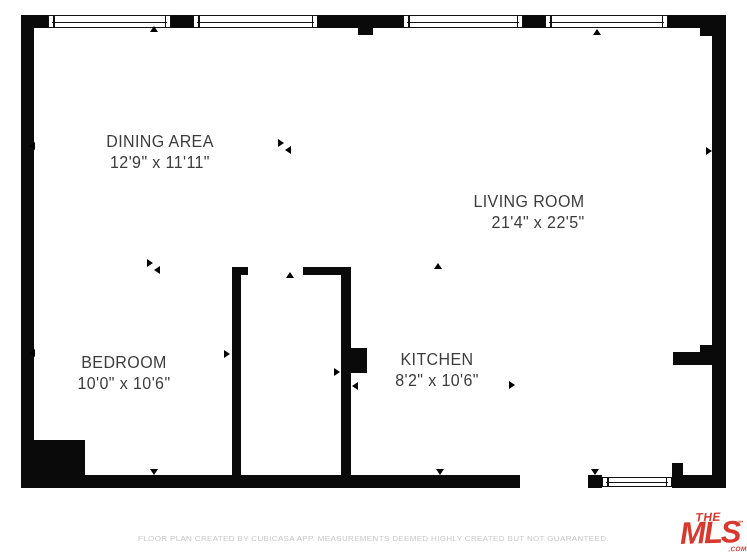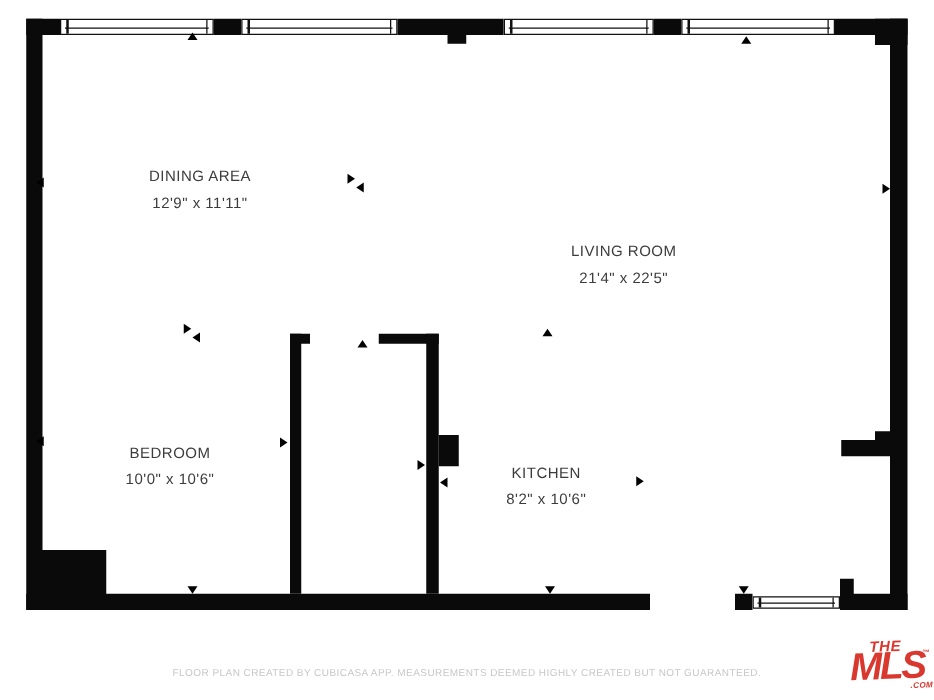--- a/index.html
+++ b/index.html
@@ -10,21 +10,21 @@
   .wall{position:absolute;background:#0a0a0a;}
   .window{
     position:absolute;background:#ffffff;border:1.5px solid #111;
     box-sizing:border-box;
   }
   .wmid{position:absolute;left:3px;right:3px;top:50%;height:1px;background:#111;}
   .wcap{position:absolute;top:0;bottom:0;width:1.5px;background:#111;}
   .wcap.l{left:4px;} .wcap.r{right:4px;}
   .room-label{
     position:absolute;transform:translateX(-50%);text-align:center;
-    color:#3c3c3c;font-size:12px;line-height:21px;letter-spacing:.4px;white-space:nowrap;
+    color:#3c3c3c;font-size:16px;line-height:21px;letter-spacing:.4px;white-space:nowrap;
   }
   .room-label .nm,.room-label .dm{display:block;}
   .mk{position:absolute;width:0;height:0;}
   .mk-up{border-left:4px solid transparent;border-right:4px solid transparent;border-bottom:6px solid #000;}
   .mk-down{border-left:4px solid transparent;border-right:4px solid transparent;border-top:6px solid #000;}
   .mk-left{border-top:4px solid transparent;border-bottom:4px solid transparent;border-right:6px solid #000;}
   .mk-right{border-top:4px solid transparent;border-bottom:4px solid transparent;border-left:6px solid #000;}
   .footer-note{
     position:absolute;left:0;right:0;top:534px;text-align:center;
     font-size:8px;letter-spacing:.35px;color:#c7c7c7;
@@ -109,29 +109,29 @@
   <div class="mk mk-left" style="left:352px;top:382px;"></div>
   <div class="mk mk-right" style="left:509px;top:381px;"></div>
   <div class="mk mk-down" style="left:150px;top:469px;"></div>
   <div class="mk mk-down" style="left:436px;top:469px;"></div>
   <div class="mk mk-down" style="left:591px;top:469px;"></div>
 
   <div class="room-label" style="left:160px;top:131px;">
     <span class="nm">DINING AREA</span>
     <span class="dm">12'9" x 11'11"</span>
   </div>
-  <div class="room-label" style="left:499px;top:191px;">
+  <div class="room-label" style="left:529px;top:191px;text-align:right;">
     <span class="nm">LIVING ROOM</span>
     <span class="dm">21'4" x 22'5"</span>
   </div>
-  <div class="room-label" style="left:136px;top:352px;">
+  <div class="room-label" style="left:124px;top:352px;">
     <span class="nm">BEDROOM</span>
     <span class="dm">10'0" x 10'6"</span>
   </div>
-  <div class="room-label" style="left:437px;top:368px;">
+  <div class="room-label" style="left:437px;top:349px;">
     <span class="nm">KITCHEN</span>
     <span class="dm">8'2" x 10'6"</span>
   </div>
 
   <div class="footer-note">FLOOR PLAN CREATED BY CUBICASA APP. MEASUREMENTS DEEMED HIGHLY CREATED BUT NOT GUARANTEED.</div>
 
   <div class="mls-logo">
     <span class="logo-the">THE</span>
     <span class="logo-mls">MLS</span>
     <span class="logo-tm">™</span>

